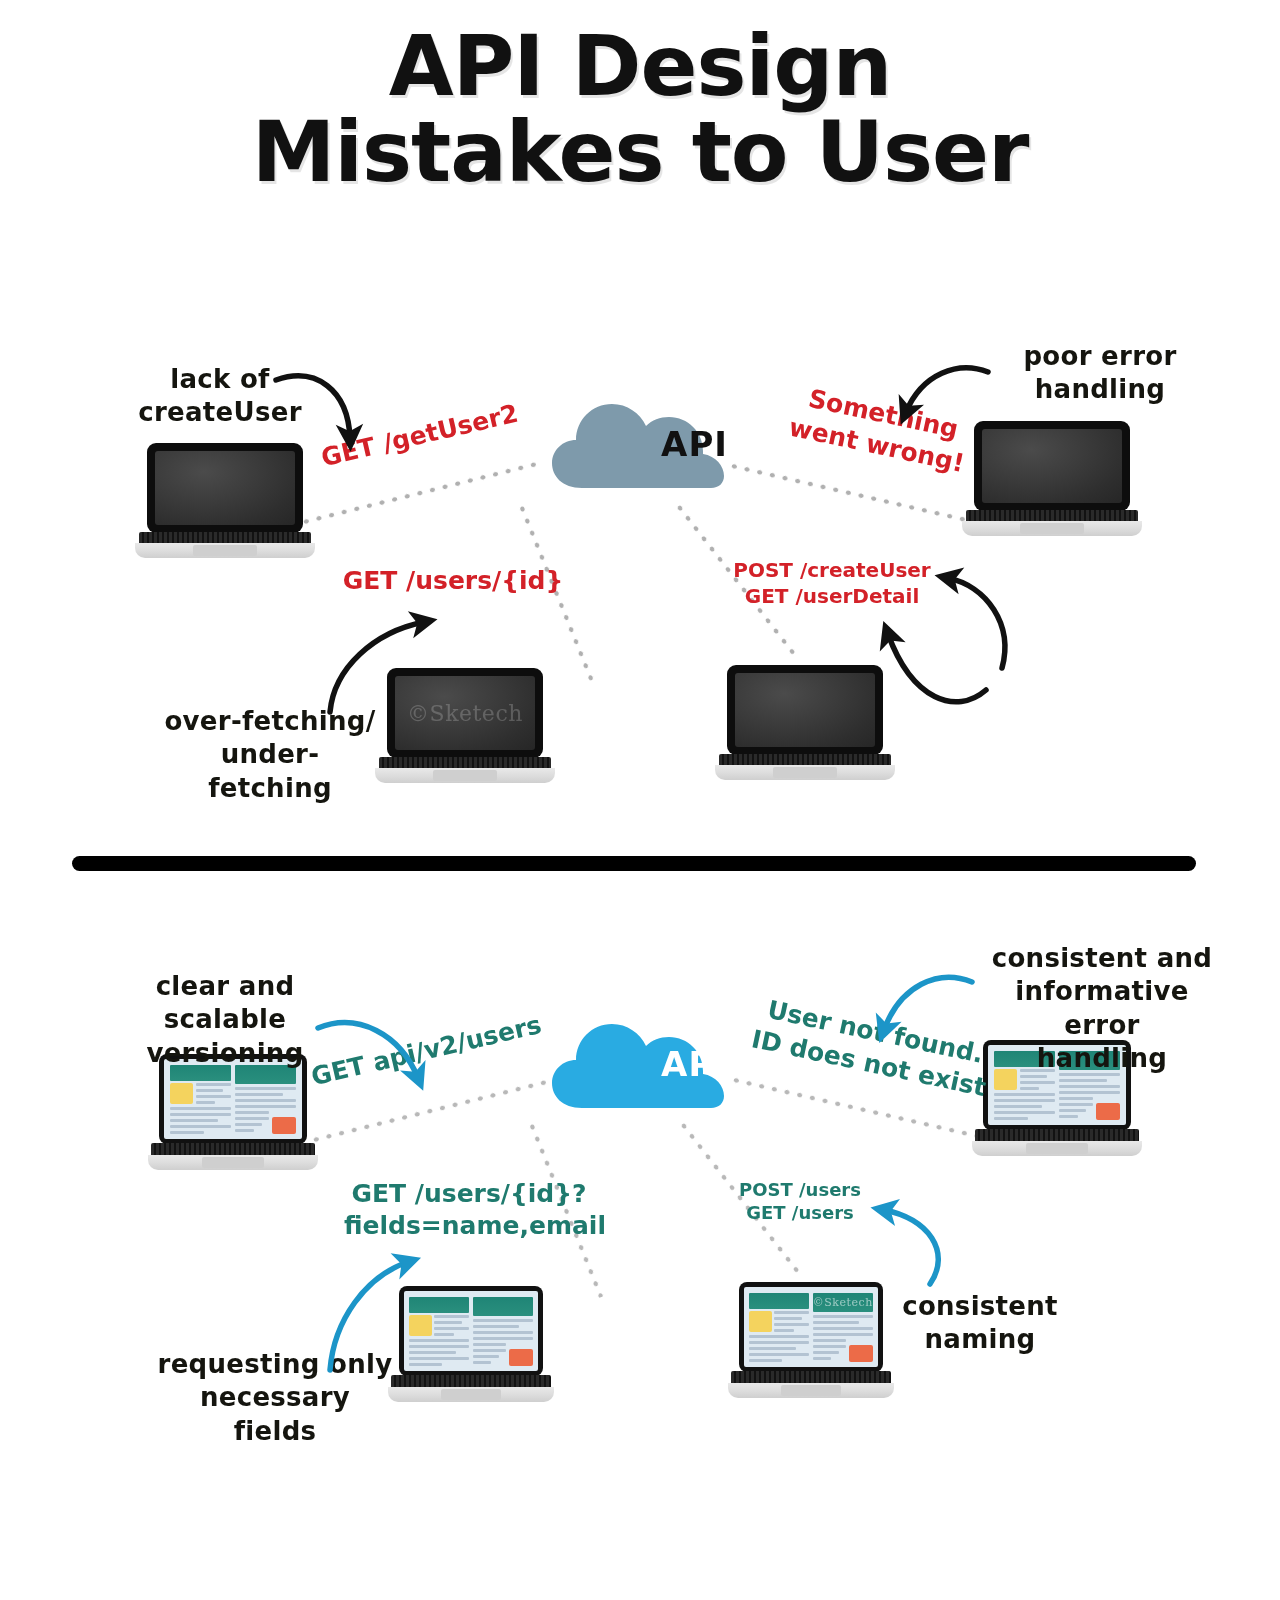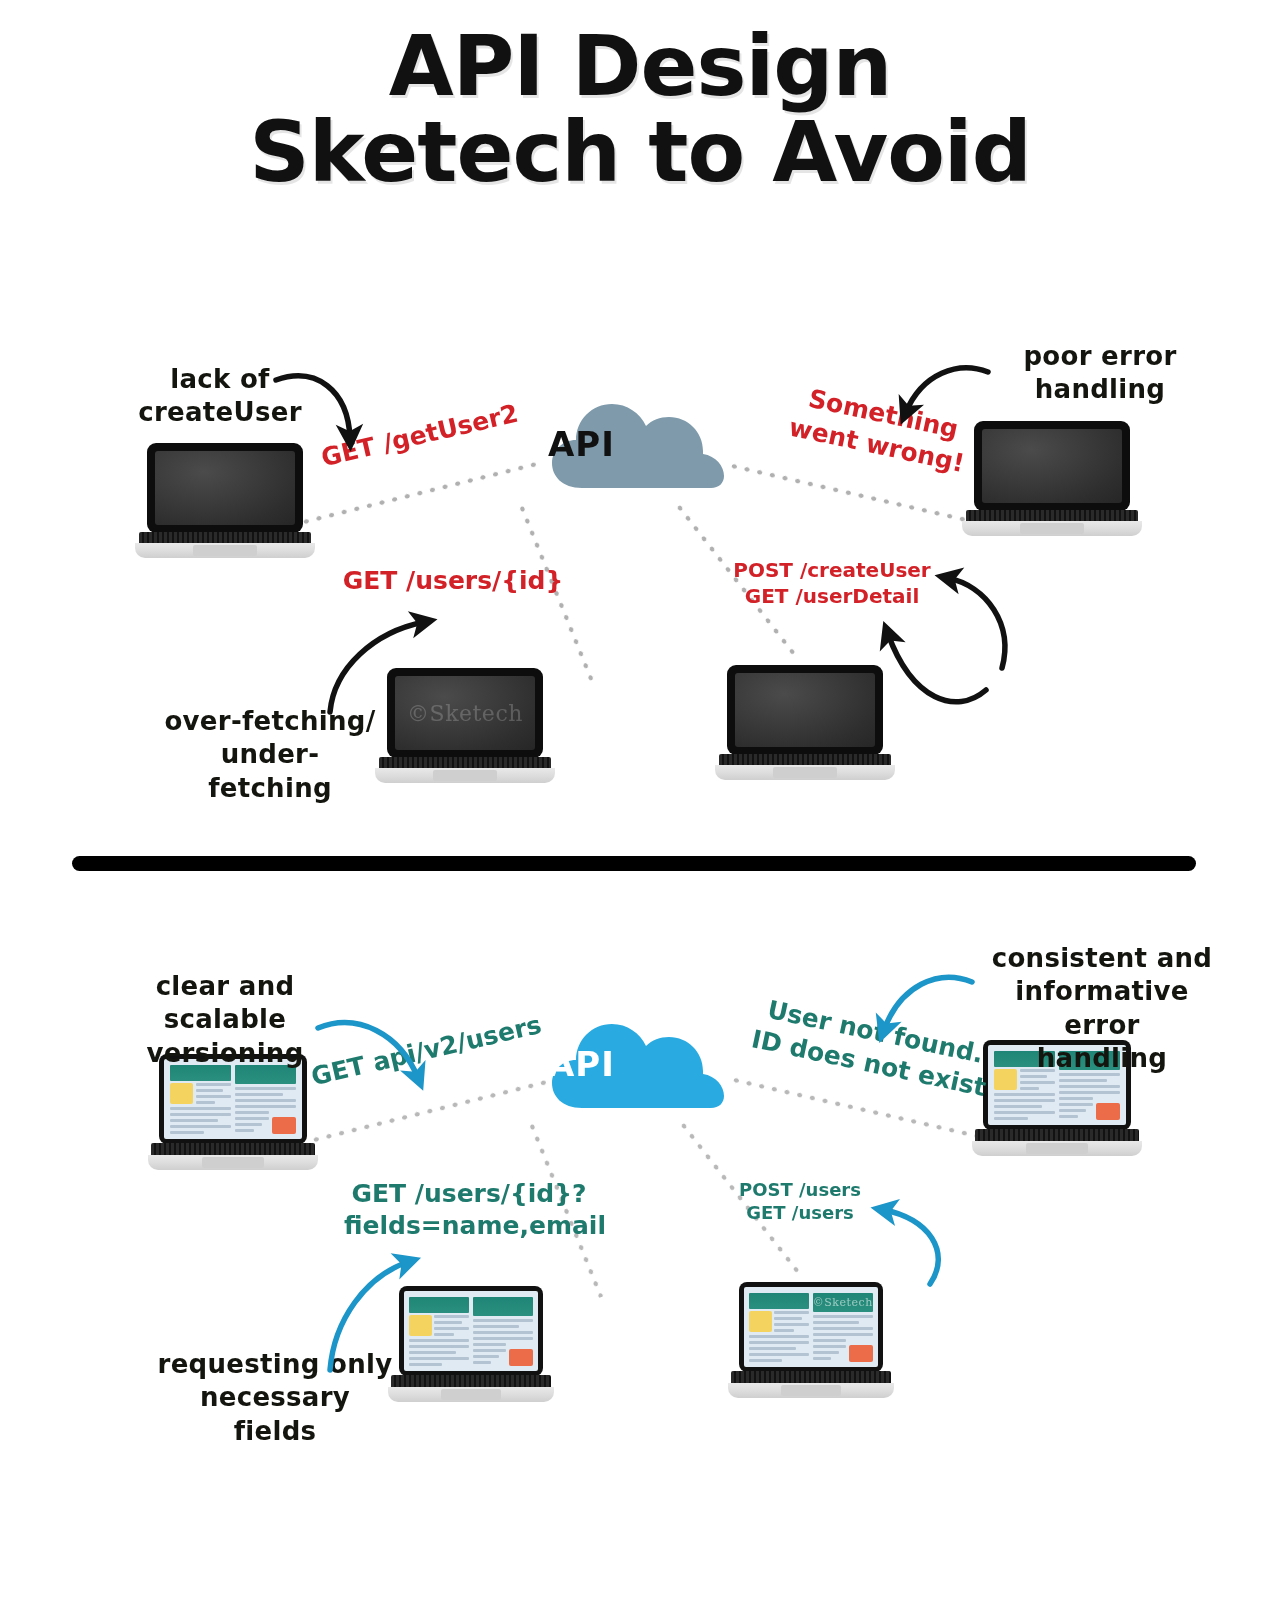--- a/index.html
+++ b/index.html
@@ -45,21 +45,21 @@
   .lbl.red{color:#d32128;font-weight:bold;letter-spacing:0;}
   .lbl.teal{color:#1f7a6e;font-weight:bold;letter-spacing:0;}
   .c{text-align:center;}
   .l{text-align:left;}
 
   
   .cloud{position:absolute;}
   .cloud .api{
     position:absolute;left:0;right:0;top:50%;
     transform:translateY(-46%);
-    text-align:left;
+    text-align:right;
     font-family:"DejaVu Sans", sans-serif;
     font-weight:bold;
     font-size:34px;
     letter-spacing:1px;
   }
   .cloud.gray .api{color:#111;}
   .cloud.blue .api{color:#ffffff;}
 
   
   .laptop{position:absolute;}
@@ -129,21 +129,21 @@
   
   .arrows{position:absolute;left:0;top:0;width:1280px;height:1600px;pointer-events:none;}
 </style>
 </head>
 <body>
 
 <div class="stage">
 
   <div class="title">
     <span>API Design</span>
-    <span class="l2">Sketech to Avoid</span>
+    <span class="l2">Mistakes to User</span>
   </div>
 
   <div class="dots" style="left:300px;top:520px;width:250px;transform:rotate(-14deg);">
       <i></i>
     </div>
   <div class="dots" style="left:728px;top:462px;width:253px;transform:rotate(13deg);">
       <i></i>
     </div>
   <div class="dots" style="left:520px;top:500px;width:196px;transform:rotate(68deg);">
       <i></i>
@@ -452,20 +452,22 @@
   <div class="lbl c" style="left:95px;top:970px;width:260px;font-size:26px;">clear and scalable
 versioning</div>
 
   <div class="lbl c" style="left:982px;top:942px;width:240px;font-size:26px;">consistent and
 informative error
 handling</div>
 
   <div class="lbl c" style="left:155px;top:1348px;width:240px;font-size:26px;">requesting only
 necessary fields</div>
 
+  <div class="lbl c" style="left:880px;top:1290px;width:200px;font-size:26px;">consistent
+naming</div>
 
   <div class="lbl teal l" style="left:308px;top:1062px;width:280px;font-size:25px;transform:rotate(-13deg);transform-origin:0 0;">GET api/v2/users</div>
 
   <div class="lbl teal c" style="left:752px;top:1016px;width:240px;font-size:25px;transform:rotate(12deg);transform-origin:50% 50%;">User not found.
 ID does not exist</div>
 
   <div class="lbl teal c" style="left:312px;top:1178px;width:250px;font-size:25px;margin-left:32px;">GET /users/{id}?
 fields=name,email</div>
 
   <div class="lbl teal c" style="left:700px;top:1178px;width:200px;font-size:18px;">POST /users

